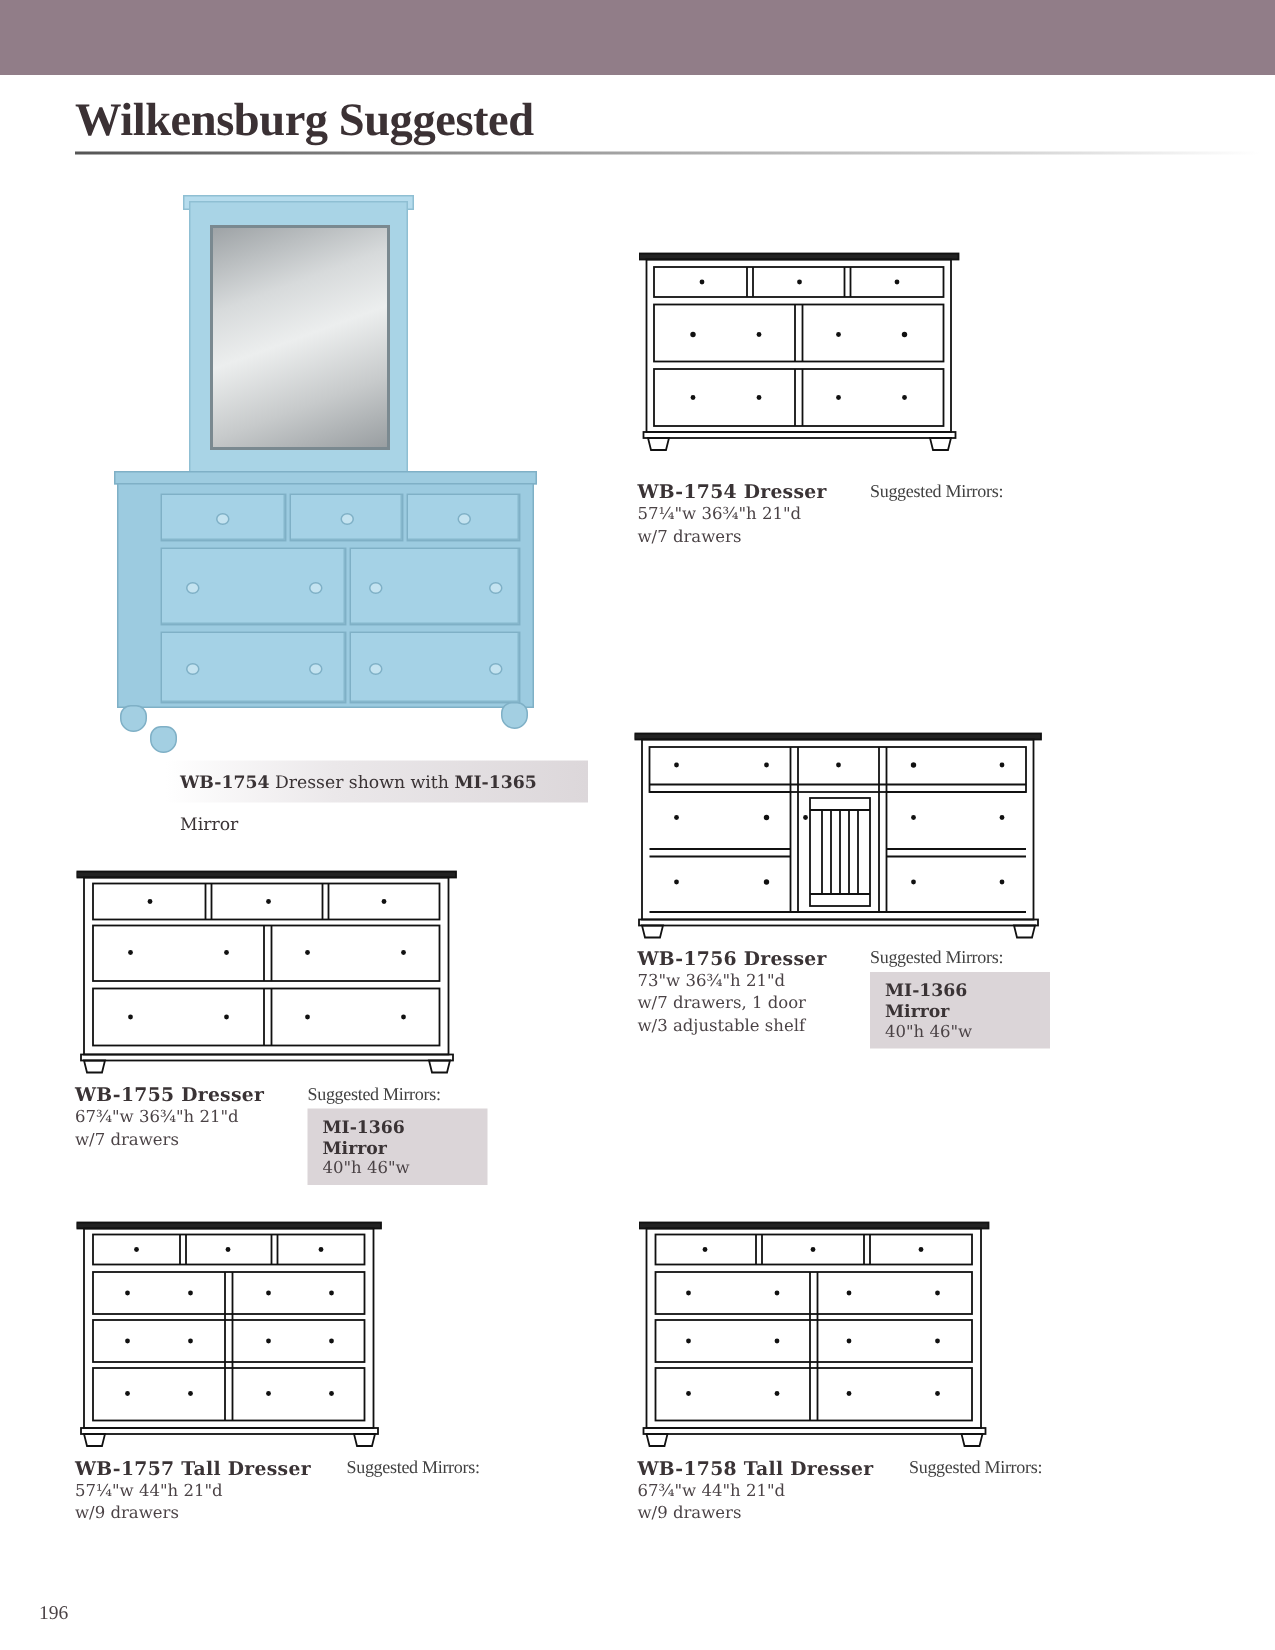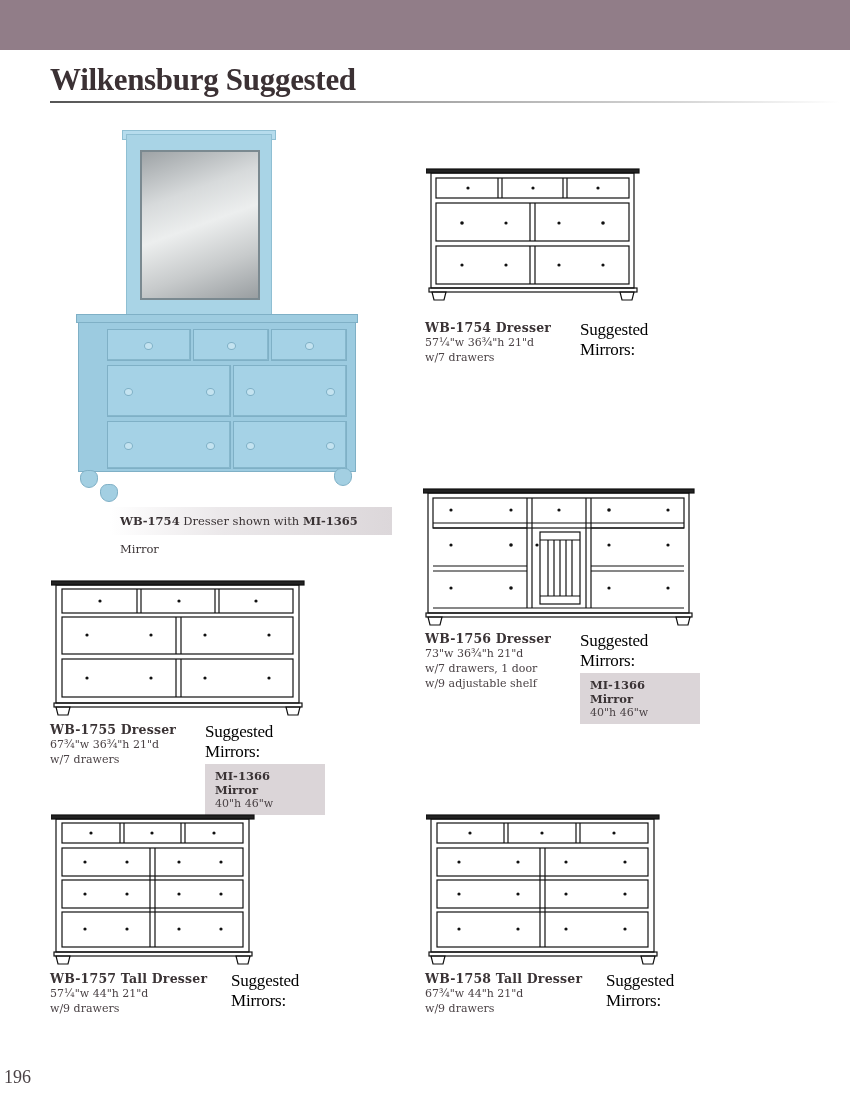--- a/index.html
+++ b/index.html
@@ -29,25 +29,25 @@
   .caption-bar b { font-weight: bold; }
 
   
   .drawing { position: absolute; }
   .drawing svg { display: block; }
 
   
   .spec { position: absolute; font-size: 11px; line-height: 15px; color: #4a4245; }
   .spec .name { font-weight: bold; font-size: 12.5px; color: #3a3335; letter-spacing: 0.2px; }
   .suggest { position: absolute; }
-  .suggest .label { font-family: "Liberation Serif", serif; font-size: 17px; color: #000000; letter-spacing: -0.2px; }
+  .suggest .label { font-family: "Liberation Serif", serif; font-size: 12px; color: #404040; letter-spacing: -0.2px; }
   .mirror-box { margin-top: 2px; background: #dbd5d8; padding: 5px 10px 4px 10px; font-size: 11px; line-height: 14px; color: #4a4245; }
   .mirror-box .mname { font-weight: bold; font-size: 11.5px; color: #3a3335; }
 
-  .page-number { position: absolute; left: 4px; top: 1067px; font-size: 18px; color: #4a4245; font-family: "Liberation Serif", serif; }
+  .page-number { position: absolute; left: 26px; top: 1067px; font-size: 13px; color: #4a4245; font-family: "Liberation Serif", serif; }
 </style>
 </head>
 <body>
 
 <div class="top-band"></div>
 <h1 class="page-title">Wilkensburg Suggested</h1>
 <div class="title-rule"></div>
 
 <div class="hero">
   <div class="mirror-cap"></div>
@@ -177,21 +177,21 @@
         <circle cx="186" cy="100" r="1.6"></circle>
         <circle cx="245" cy="100" r="1.6"></circle>
     </g>
   </svg>
 </div>
 
 <div class="spec" style="left:425px;top:631px;">
   <div class="name">WB-1756 Dresser</div>
   <div>73"w 36¾"h 21"d</div>
   <div>w/7 drawers, 1 door</div>
-  <div>w/9 adjustable shelf</div>
+  <div>w/3 adjustable shelf</div>
 </div>
 <div class="suggest" style="left:580px;top:631px;width:120px;">
   <div class="label">Suggested Mirrors:</div>
   <div class="mirror-box">
     <div class="mname">MI-1366 Mirror</div>
     <div>40"h 46"w</div>
   </div>
 </div>
 
 <div class="drawing" style="left:51px;top:580px;">

